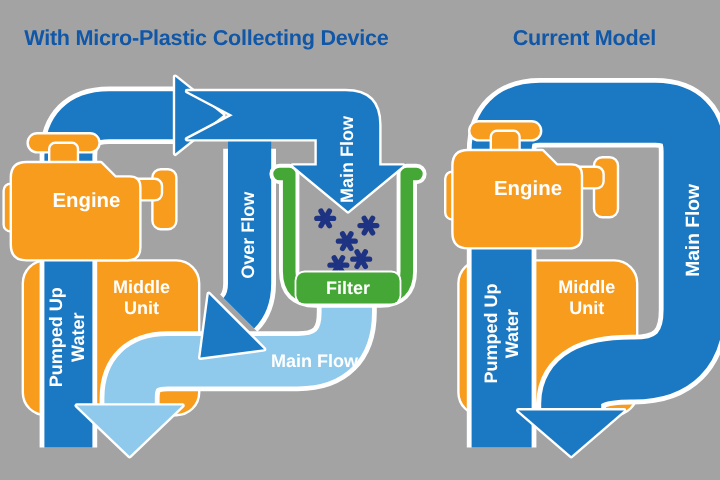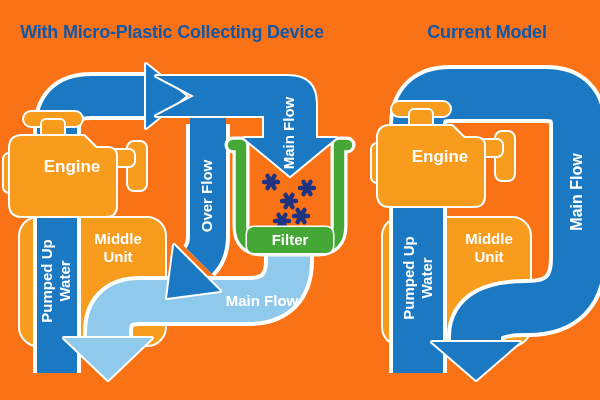--- a/index.html
+++ b/index.html
@@ -1,16 +1,16 @@
 <!DOCTYPE html>
 <html style="--flow-blue: #1b79c4; --light-blue: #8fc9ec; --orange: #f89c1e; --green: #45a735; --particle-navy: #1e3382; --title-blue: #1057a8;"><head>
 <meta charset="utf-8">
 <style>
   html,body{margin:0;padding:0;background:#fff;}
-  .stage{width:600px;height:400px;position:relative;background:#f97316;overflow:hidden;}
+  .stage{width:600px;height:400px;position:relative;background:#a3a3a3;overflow:hidden;}
   text{font-family:"Liberation Sans","DejaVu Sans",sans-serif;}
   .title{fill:var(--title-blue);font-weight:bold;font-size:18px;letter-spacing:-0.2px;}
   .lbl{fill:#ffffff;font-weight:bold;}
   .fs15{font-size:15px;} .fs16{font-size:16px;} .fs17{font-size:17px;}
   .anch{text-anchor:middle;dominant-baseline:middle;}
   .flowW{fill:none;stroke:#ffffff;}
   .flowB{fill:none;stroke:var(--flow-blue);}
   .flowL{fill:none;stroke:var(--light-blue);}
   .headB{fill:var(--flow-blue);stroke:#ffffff;stroke-width:4;stroke-linejoin:round;paint-order:stroke;}
   .headL{fill:var(--light-blue);stroke:#ffffff;stroke-width:4;stroke-linejoin:round;paint-order:stroke;}

